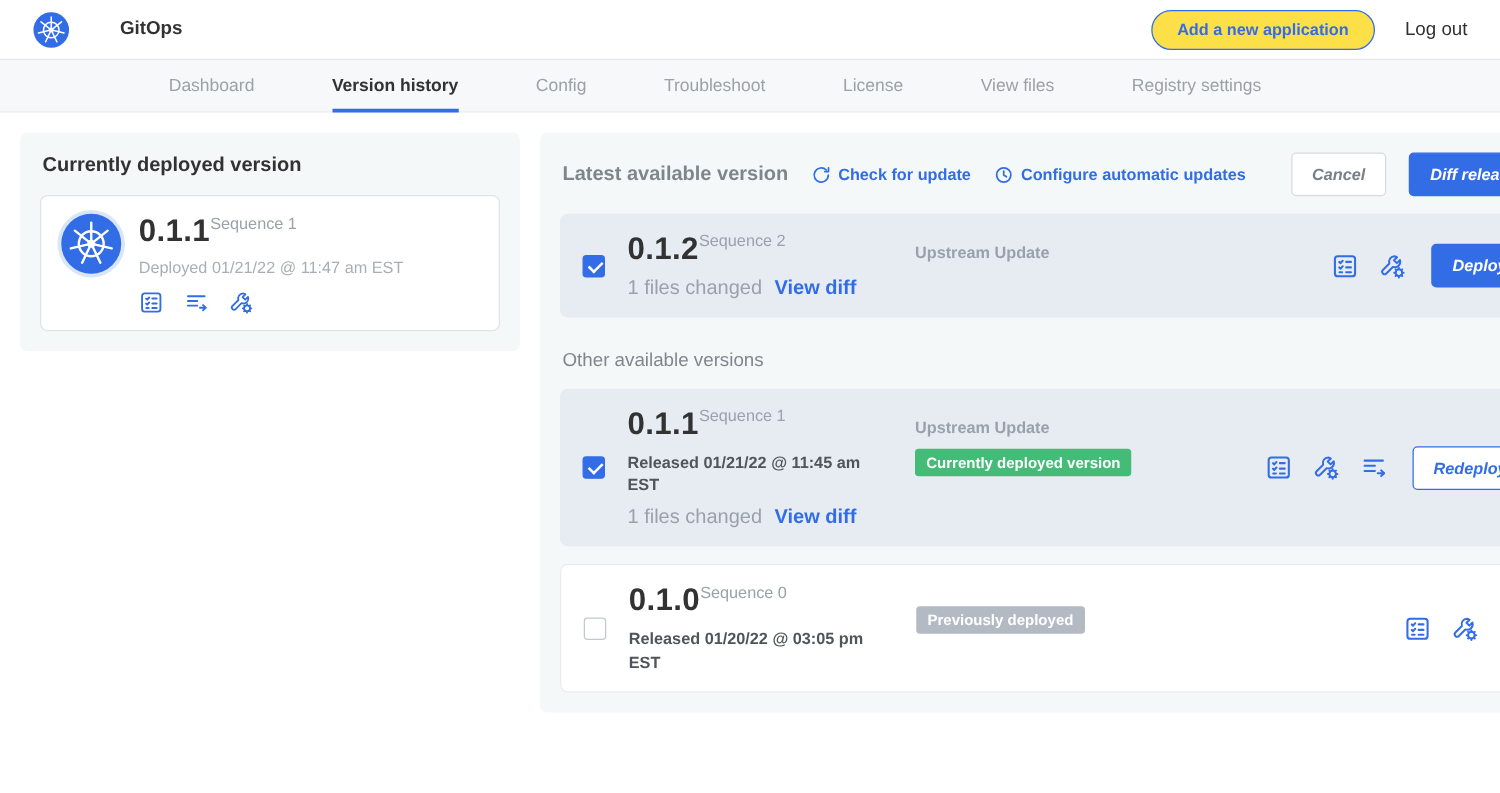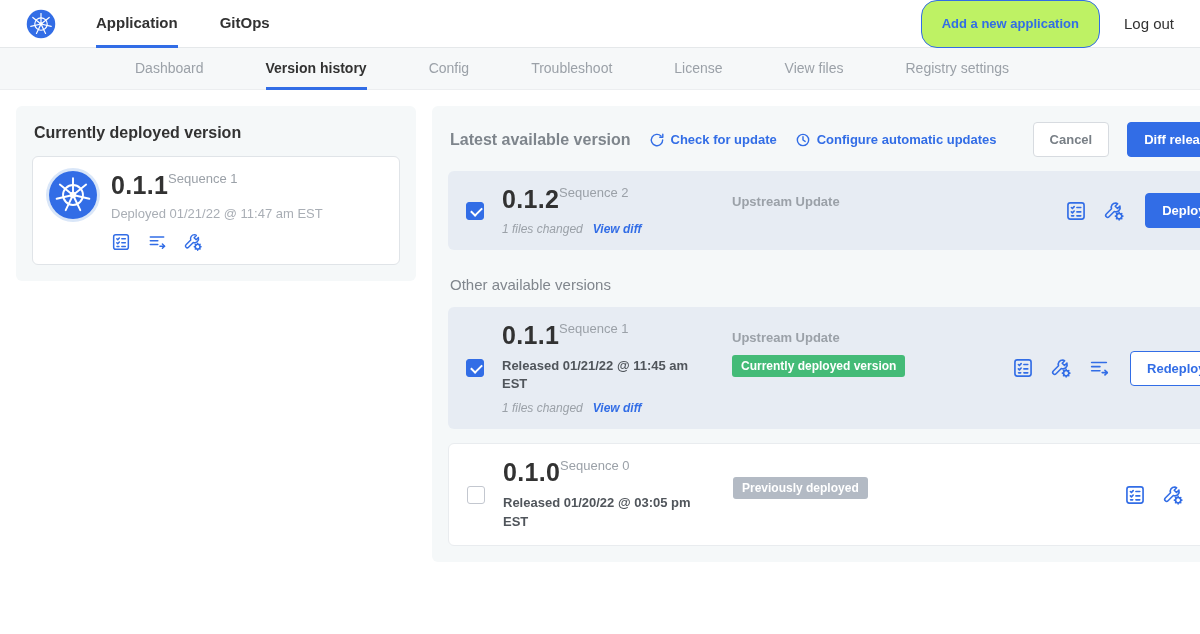--- a/index.html
+++ b/index.html
@@ -20,22 +20,22 @@
   .logo-badge{ width:30px; height:30px; margin-right:40px; flex:none; }
   .topnav-tabs{ display:flex; height:48px; }
   .top-tab{
     font-size:15px; font-weight:700; color:#323232;
     height:48px; line-height:46px; margin-right:42px;
     border-bottom:3px solid transparent;
   }
   .top-tab.active{ border-bottom-color:#326de6; }
   .topnav-right{ margin-left:auto; display:flex; align-items:center; gap:24px; }
   .add-app-btn{
-    height:48px; padding:0 20px; border-radius:16px;
-    border:1px solid #326de6; color:#326de6; background:#bef264;
+    height:32px; padding:0 20px; border-radius:16px;
+    border:1px solid #326de6; color:#326de6; background:#fde047;
     font-family:inherit; font-size:13px; font-weight:700;
   }
   .logout{ font-size:15px; color:#323232; }
 
   
   .subnav{
     height:42px; background:#f6f8f9; border-bottom:1px solid #eceef0;
     display:flex; padding-left:135px; gap:62px;
   }
   .sub-tab{
@@ -68,21 +68,21 @@
 
   
   .updates-panel{ flex:1; }
   .updates-header{ display:flex; align-items:center; gap:18px; padding:0 2px; }
   .updates-title{ font-size:16px; font-weight:700; color:#7e858c; white-space:nowrap; }
   .link{ display:flex; align-items:center; gap:6px; color:#326de6; font-size:13px; font-weight:600; white-space:nowrap; }
   .link .icon{ width:16px; height:16px; }
   .header-spacer{ flex:1; }
   .btn{
     font-family:inherit; font-size:13px; font-weight:700;
-    border-radius:4px; padding:9px 16px; white-space:nowrap;
+    border-radius:4px; padding:9px 16px; white-space:nowrap;font-style:italic;
   }
   .btn-cancel{ background:#fff; border:1px solid #d7dbe0; color:#787f86; }
   .btn-primary{ background:#326de6; border:1px solid #326de6; color:#fff; }
   .btn-outline{ background:#fff; border:1px solid #326de6; color:#326de6; }
 
   .other-title{ font-size:15px; font-weight:400; color:#80868d; margin:26px 2px 0; }
 
   .version-card{
     margin-top:14px; background:#e7ecf3; border-radius:6px;
     padding:14px 18px; display:flex; align-items:center; gap:18px;
@@ -98,21 +98,21 @@
     content:""; position:absolute; left:6px; top:2px;
     width:5px; height:9px; border:solid #fff; border-width:0 2px 2px 0;
     transform:rotate(45deg);
   }
 
   .vc-info{ width:212px; flex:none; }
   .vc-released{
     font-size:13px; font-weight:700; color:#50555b;
     margin-top:7px; line-height:1.4; max-width:200px;
   }
-  .vc-files{ margin-top:8px; font-size:12px; display:flex; gap:10px; align-items:center;font-style:italic; }
+  .vc-files{ margin-top:8px; font-size:16px; display:flex; gap:10px; align-items:center; }
   .files-changed{ color:#9ba1a8; }
   .view-diff{ color:#326de6; font-weight:700; }
 
   .vc-source{ flex:1; align-self:stretch; padding-top:9px; }
   .source-label{ font-size:13px; font-weight:600; color:#9ba1a8; }
   .badge{
     display:inline-block; margin-top:10px; font-size:12px; font-weight:700;
     color:#fff; padding:4px 9px; border-radius:3px; white-space:nowrap;
   }
   .badge-green{ background:#44bb77; }
@@ -135,21 +135,20 @@
         <line x1="20" y1="6" x2="20" y2="17.2" transform="rotate(102.8 20 20)"></line>
         <line x1="20" y1="6" x2="20" y2="17.2" transform="rotate(154.3 20 20)"></line>
         <line x1="20" y1="6" x2="20" y2="17.2" transform="rotate(205.7 20 20)"></line>
         <line x1="20" y1="6" x2="20" y2="17.2" transform="rotate(257.1 20 20)"></line>
         <line x1="20" y1="6" x2="20" y2="17.2" transform="rotate(308.6 20 20)"></line>
       </g>
       <circle cx="20" cy="20" r="2.7" fill="#ffffff"></circle>
     </svg>
   </span>
   <nav class="topnav-tabs">
-    <a class="top-tab active">Application</a>
     <a class="top-tab">GitOps</a>
   </nav>
   <div class="topnav-right">
     <button class="add-app-btn">Add a new application</button>
     <a class="logout">Log out</a>
   </div>
 </header>
 
 <nav class="subnav">
   <a class="sub-tab">Dashboard</a>

